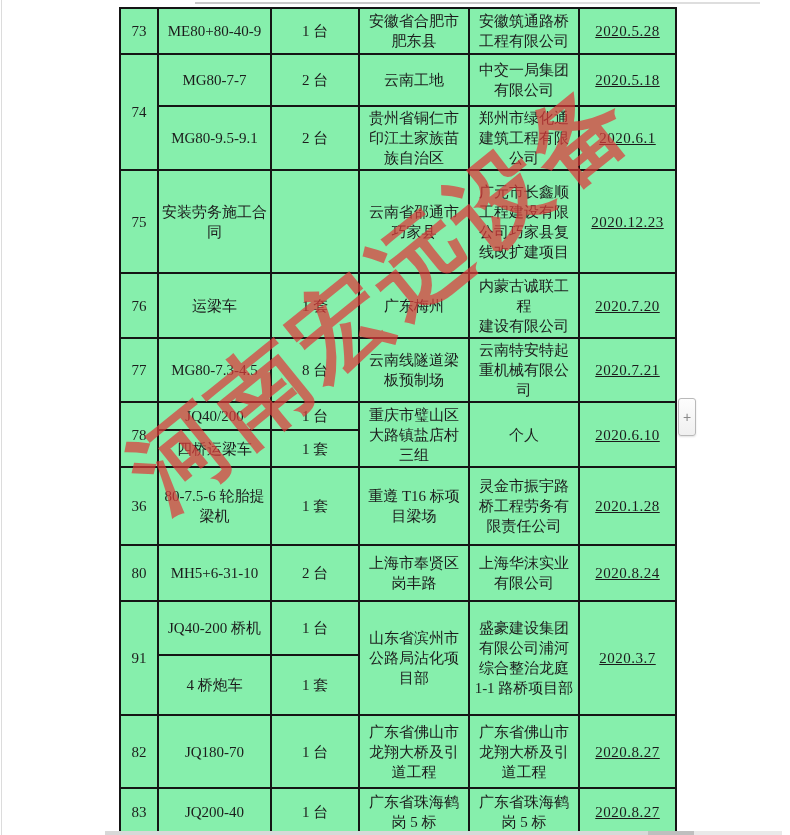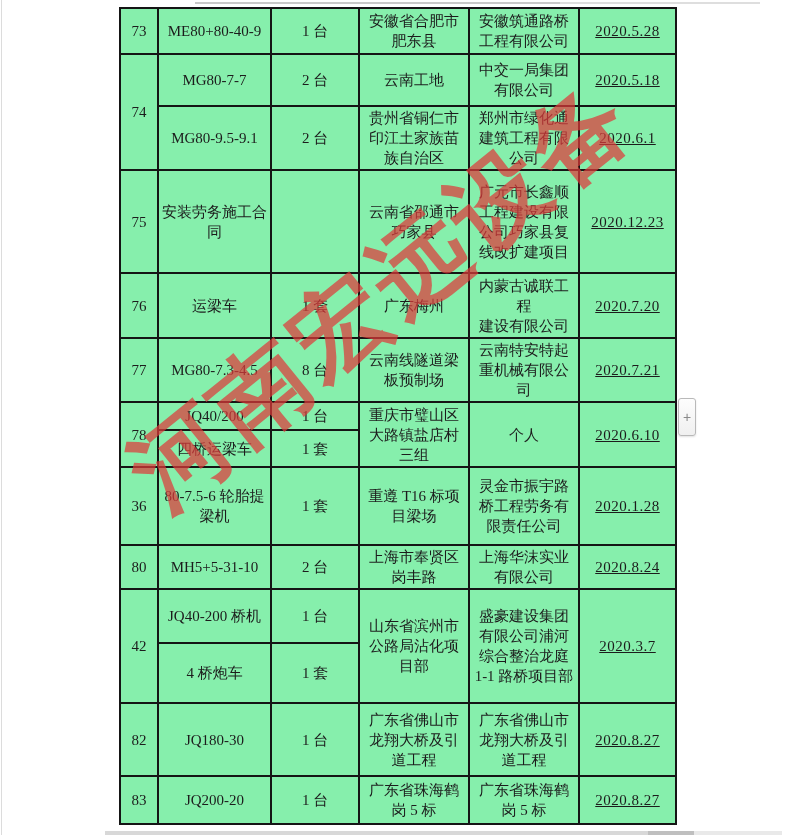--- a/index.html
+++ b/index.html
@@ -157,62 +157,62 @@
         <td>80-7.5-6 轮胎提
 梁机</td>
         <td>1 套</td>
         <td>重遵 T16 标项
 目梁场</td>
         <td>灵金市振宇路
 桥工程劳务有
 限责任公司</td>
         <td class="date-cell">2020.1.28</td>
       </tr>
-      <tr style="height:44px">
+      <tr style="height:56px">
         <td>80</td>
-        <td>MH5+5-31-10</td>
+        <td>MH5+6-31-10</td>
         <td>2 台</td>
         <td>上海市奉贤区
 岗丰路</td>
         <td>上海华沫实业
 有限公司</td>
         <td class="date-cell">2020.8.24</td>
       </tr>
       <tr style="height:54px">
-        <td rowspan="2">42</td>
+        <td rowspan="2">91</td>
         <td>JQ40-200 桥机</td>
         <td>1 台</td>
         <td rowspan="2">山东省滨州市
 公路局沾化项
 目部</td>
         <td rowspan="2">盛豪建设集团
 有限公司浦河
 综合整治龙庭
 1-1 路桥项目部</td>
         <td rowspan="2" class="date-cell">2020.3.7</td>
       </tr>
       <tr style="height:60px">
         <td>4 桥炮车</td>
         <td>1 套</td>
       </tr>
       <tr style="height:73px">
         <td>82</td>
-        <td>JQ180-30</td>
+        <td>JQ180-70</td>
         <td>1 台</td>
         <td>广东省佛山市
 龙翔大桥及引
 道工程</td>
         <td>广东省佛山市
 龙翔大桥及引
 道工程</td>
         <td class="date-cell">2020.8.27</td>
       </tr>
       <tr style="height:48px">
         <td>83</td>
-        <td>JQ200-20</td>
+        <td>JQ200-40</td>
         <td>1 台</td>
         <td>广东省珠海鹤
 岗 5 标</td>
         <td>广东省珠海鹤
 岗 5 标</td>
         <td class="date-cell">2020.8.27</td>
       </tr>
     </tbody>
   </table>
 </div>

